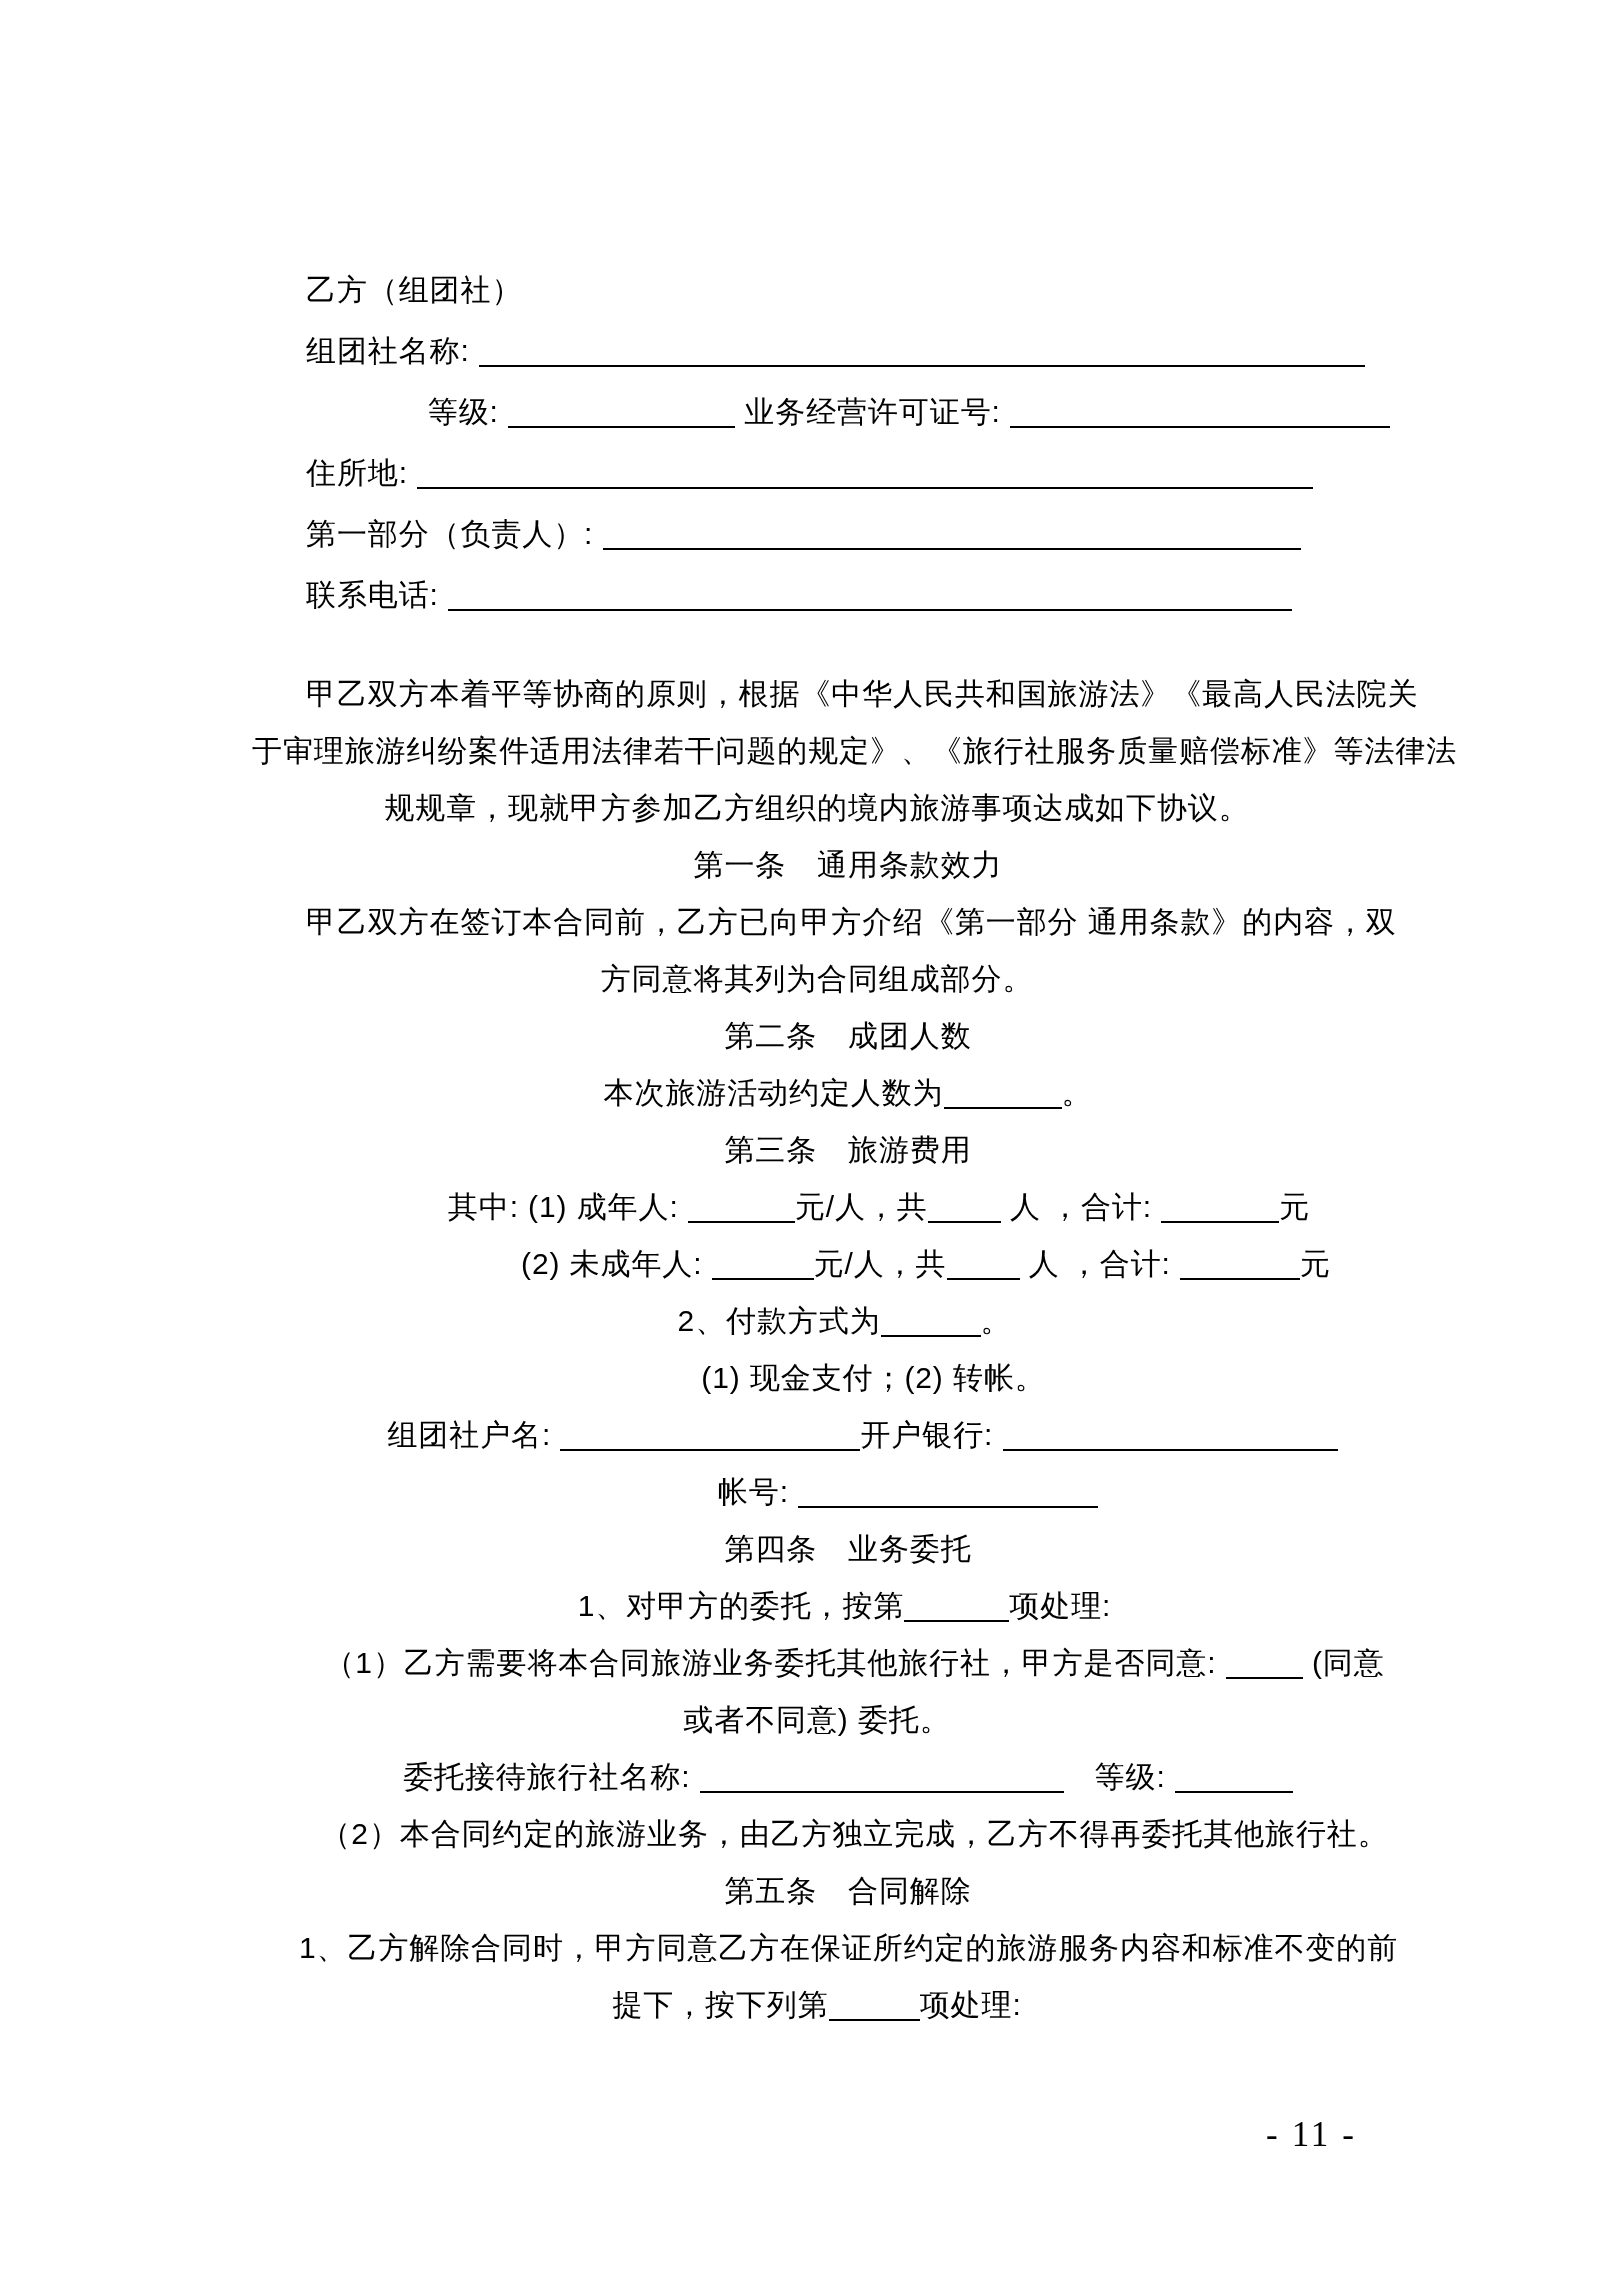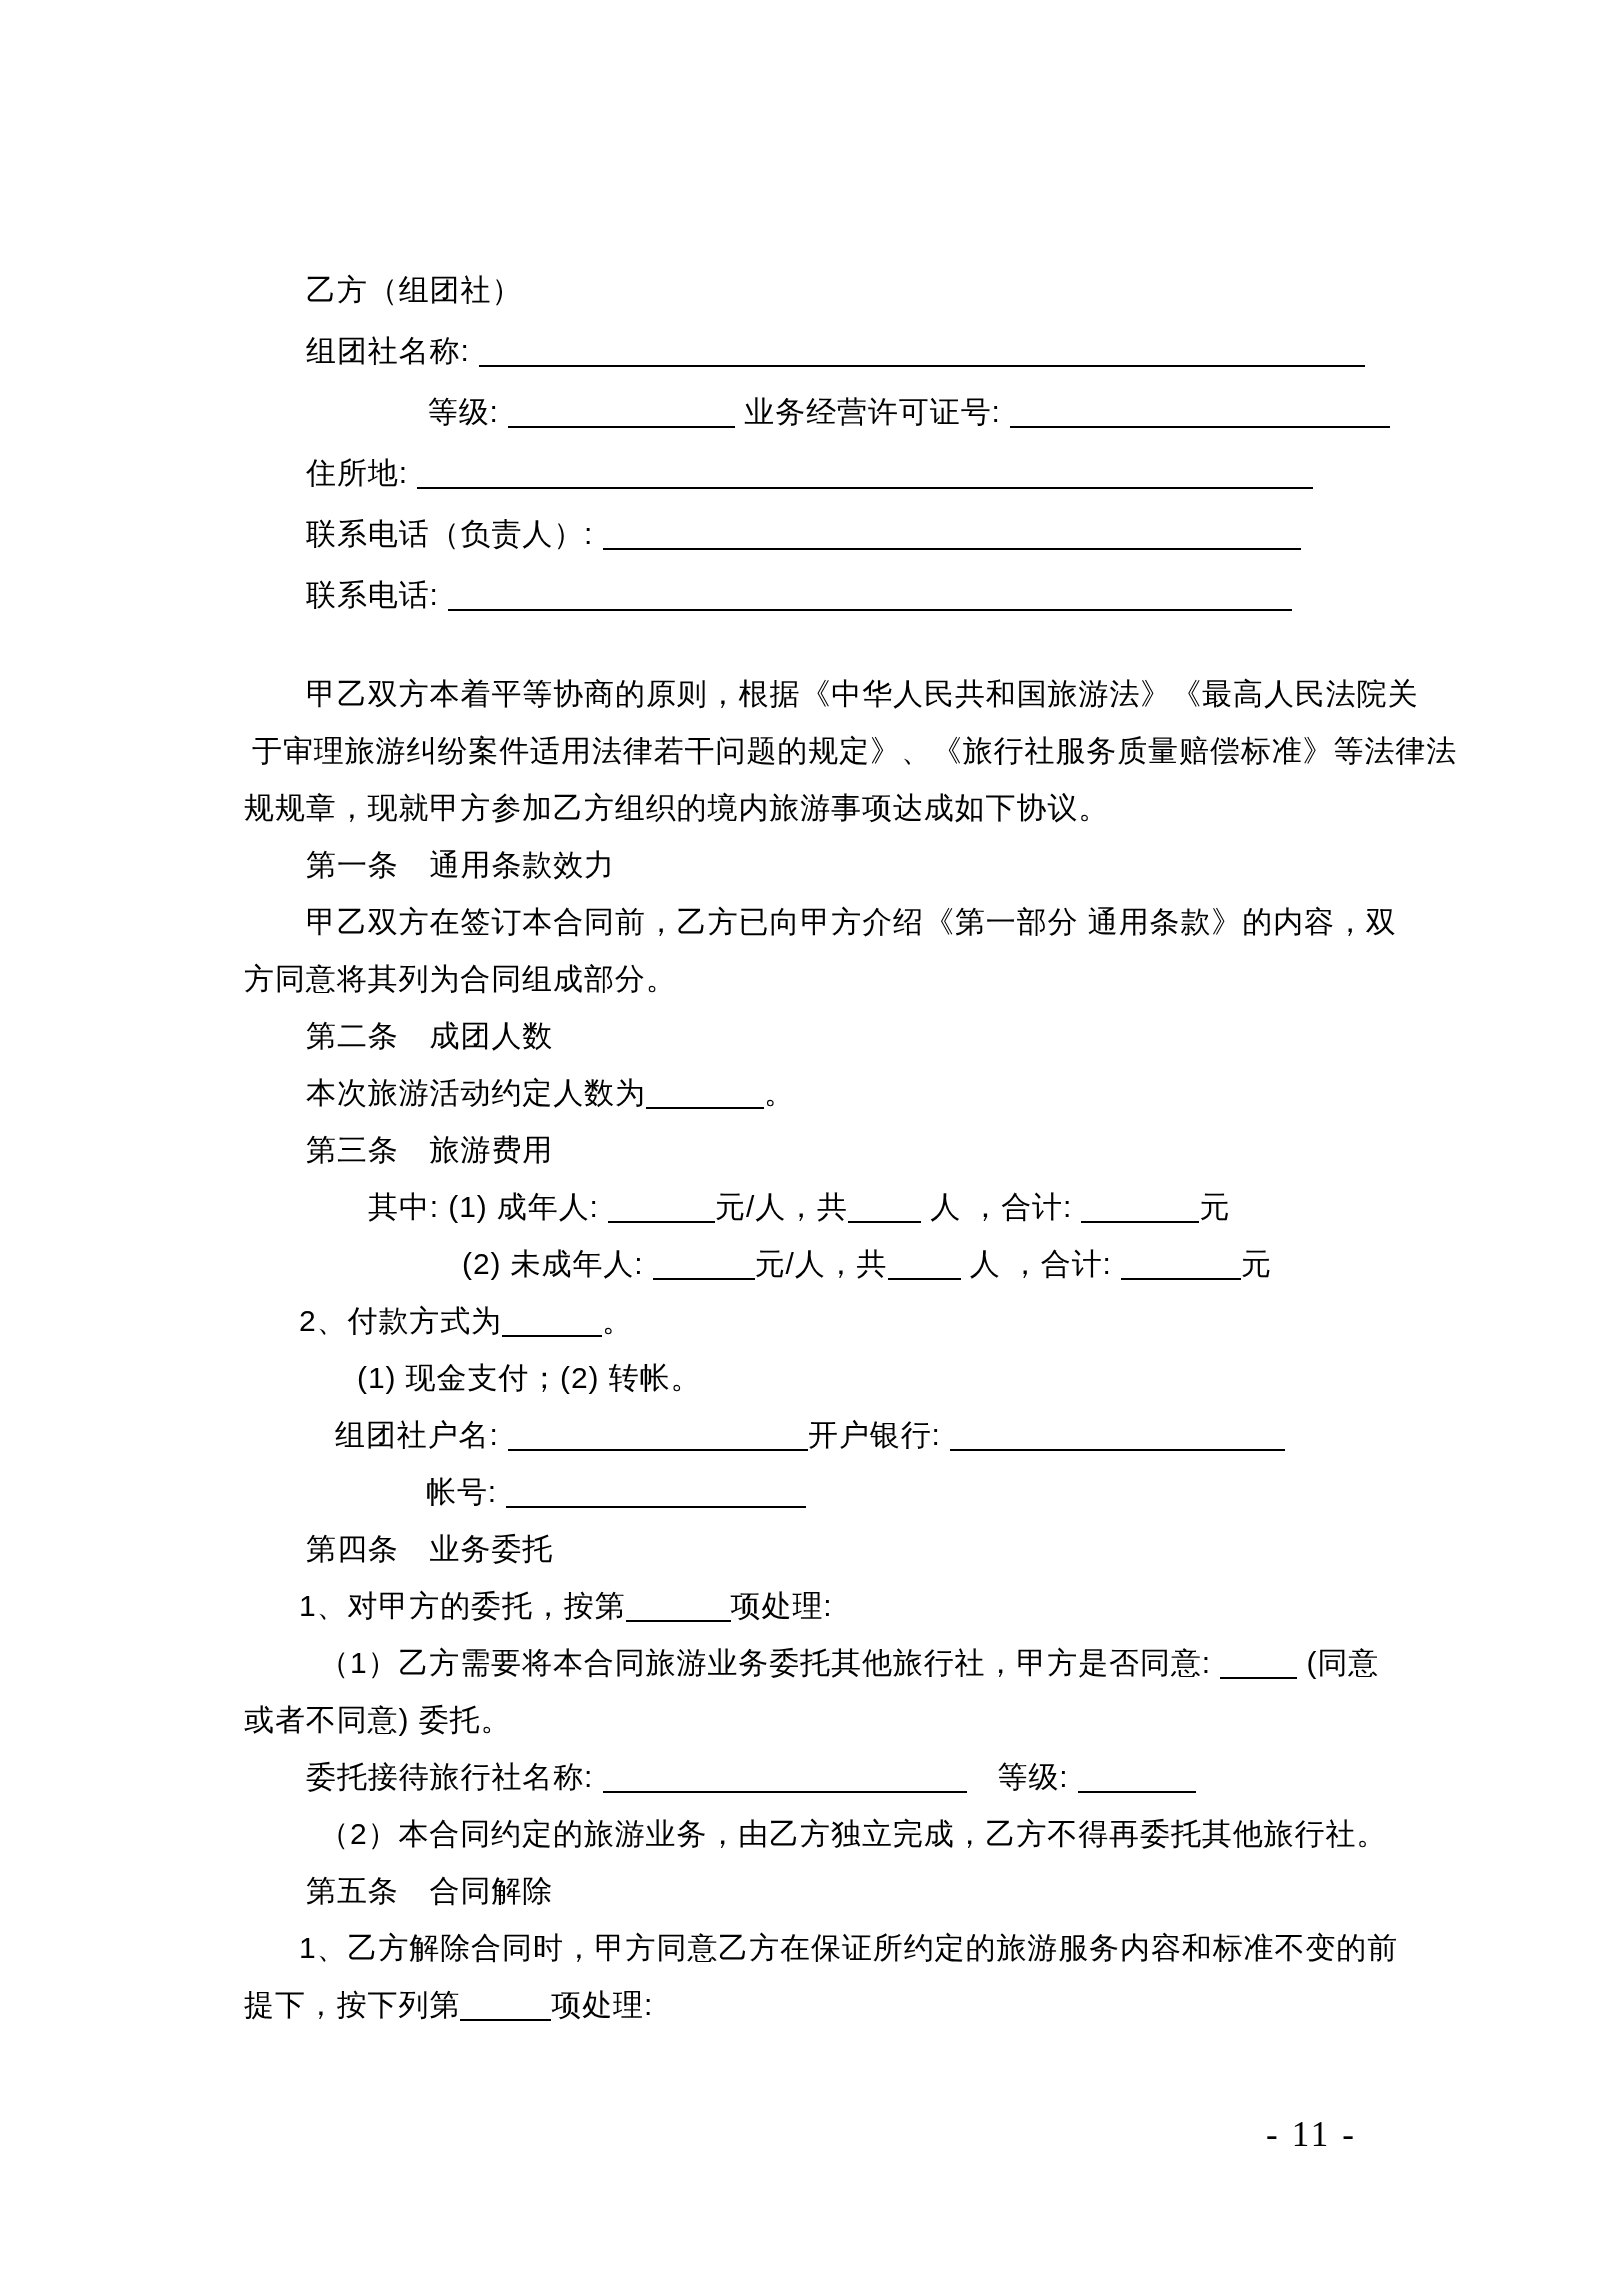--- a/index.html
+++ b/index.html
@@ -12,21 +12,21 @@
     font-family: "Liberation Sans", sans-serif;
     overflow: hidden;
   }
   .block {
     position: absolute;
     left: 244px;
     width: 1146px;
   }
   #party-b-block { top: 259px; }
   #party-b-block .doc-line { line-height: 61px; }
-  #body-block { top: 665px; }
+  #body-block { top: 665px; text-align: center; }
   #body-block .doc-line { line-height: 57px; }
   .doc-line {
     font-size: 30px;
     white-space: nowrap;
     letter-spacing: 0.9px;
   }
   .seg-text { display: inline; }
   .seg-blank {
     display: inline-block;
     height: 27px;
@@ -45,21 +45,21 @@
 </style>
 </head>
 <body>
 
 <div class="page">
   <div class="block" id="party-b-block">
       <div class="doc-line" style="padding-left: 62px;"><span class="seg-text">乙方（组团社）</span></div>
       <div class="doc-line" style="padding-left: 62px;"><span class="seg-text">组团社名称: </span><span class="seg-blank" style="width: 886px;"></span></div>
       <div class="doc-line" style="padding-left: 62px; text-align: right;"><span class="seg-text">等级: </span><span class="seg-blank" style="width: 227px;"></span><span class="seg-text"> 业务经营许可证号: </span><span class="seg-blank" style="width: 380px;"></span></div>
       <div class="doc-line" style="padding-left: 62px;"><span class="seg-text">住所地: </span><span class="seg-blank" style="width: 896px;"></span></div>
-      <div class="doc-line" style="padding-left: 62px;"><span class="seg-text">联系电话（负责人）: </span><span class="seg-blank" style="width: 698px;"></span></div>
+      <div class="doc-line" style="padding-left: 62px;"><span class="seg-text">第一部分（负责人）: </span><span class="seg-blank" style="width: 698px;"></span></div>
       <div class="doc-line" style="padding-left: 62px;"><span class="seg-text">联系电话: </span><span class="seg-blank" style="width: 844px;"></span></div>
     </div>
   <div class="block" id="body-block">
       <div class="doc-line" style="padding-left: 62px;"><span class="seg-text">甲乙双方本着平等协商的原则，根据《中华人民共和国旅游法》《最高人民法院关</span></div>
       <div class="doc-line" style="padding-left: 0px; margin-left: 8px;"><span class="seg-text">于审理旅游纠纷案件适用法律若干问题的规定》、《旅行社服务质量赔偿标准》等法律法</span></div>
       <div class="doc-line" style="padding-left: 0px;"><span class="seg-text">规规章，现就甲方参加乙方组织的境内旅游事项达成如下协议。</span></div>
       <div class="doc-line" style="padding-left: 62px;"><span class="seg-text">第一条　通用条款效力</span></div>
       <div class="doc-line" style="padding-left: 62px;"><span class="seg-text">甲乙双方在签订本合同前，乙方已向甲方介绍《第一部分 通用条款》的内容，双</span></div>
       <div class="doc-line" style="padding-left: 0px;"><span class="seg-text">方同意将其列为合同组成部分。</span></div>
       <div class="doc-line" style="padding-left: 62px;"><span class="seg-text">第二条　成团人数</span></div>

